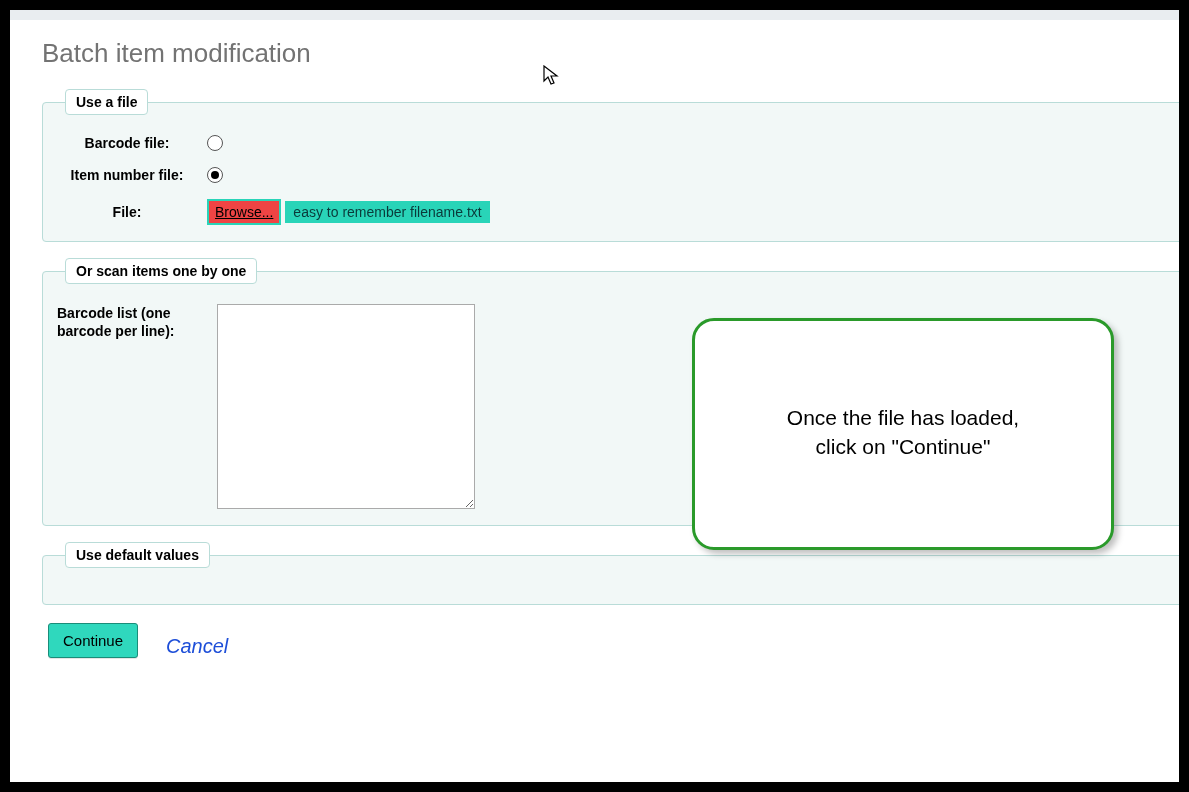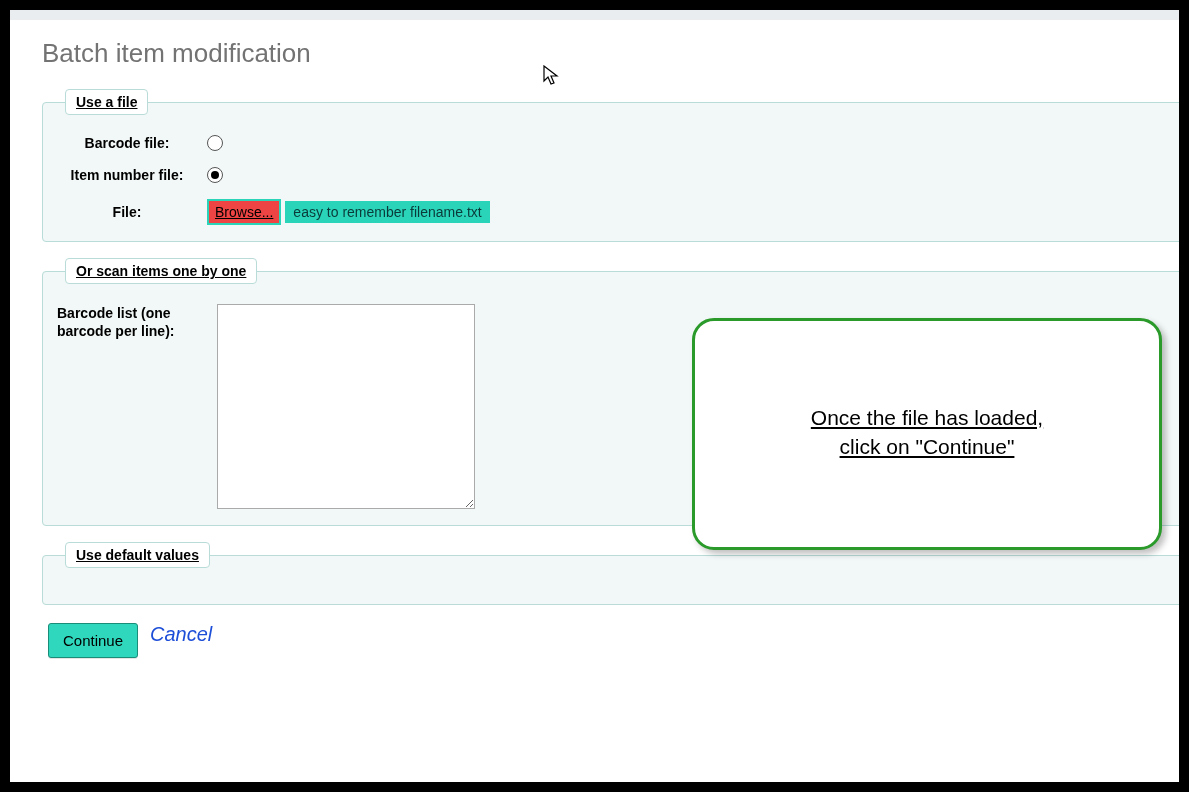--- a/index.html
+++ b/index.html
@@ -48,21 +48,20 @@
     }
     fieldset legend {
       background: #fff;
       border: 1px solid #b9dcd8;
       border-radius: 4px;
       padding: 4px 10px;
       font-size: 14px;
       font-weight: bold;
       color: #000;
       margin-left: 8px;
-      text-decoration: underline;
     }
     .form-row {
       display: flex;
       align-items: center;
       margin-bottom: 16px;
     }
     .form-row:last-child {
       margin-bottom: 0;
     }
     .form-label {
@@ -143,22 +142,22 @@
       cursor: pointer;
     }
     .cb-label {
       font-size: 14px;
       font-weight: bold;
       color: #000;
     }
     .actions {
       margin-top: 18px;
       display: flex;
-      align-items: flex-start;
-      gap: 12px;
+      align-items: flex-end;
+      gap: 28px;
       padding-left: 6px;
     }
     .continue-btn {
       background: #2fd8bd;
       border: 1px solid #1a8d79;
       border-radius: 3px;
       padding: 8px 14px;
       font-size: 15px;
       color: #000;
       cursor: pointer;
@@ -167,31 +166,30 @@
     .cancel-link {
       color: #1d4ed8;
       font-size: 20px;
       cursor: pointer;
       font-style: italic;
     }
     .callout {
       position: absolute;
       top: 308px;
       left: 682px;
-      width: 470px;
+      width: 422px;
       height: 232px;
       background: #fff;
       border: 3px solid #2a9a2a;
       border-radius: 22px;
       box-shadow: 4px 4px 6px rgba(0,0,0,0.25);
       display: flex;
       align-items: flex-start;
       justify-content: center;
       padding-top: 82px;
-      text-decoration: underline;
     }
     .callout-text {
       font-size: 21px;
       color: #000;
       text-align: center;
       line-height: 1.4;
     }
     .cursor {
       position: absolute;
       top: 55px;

